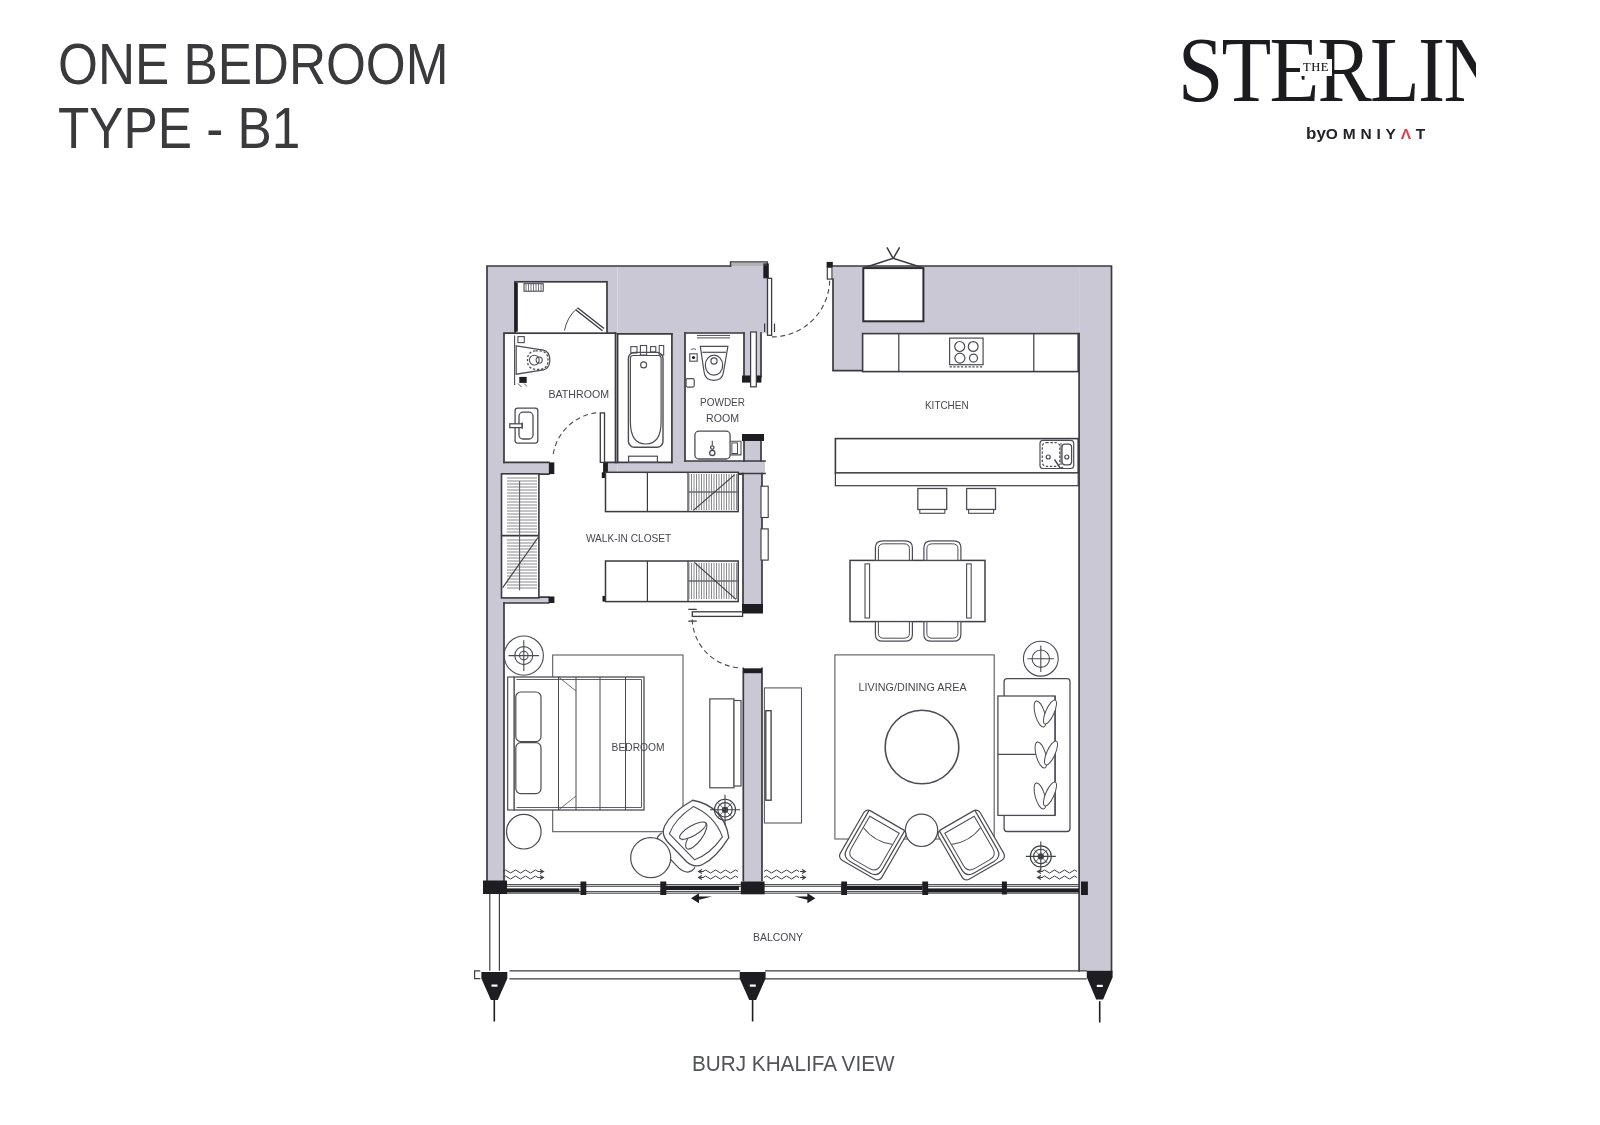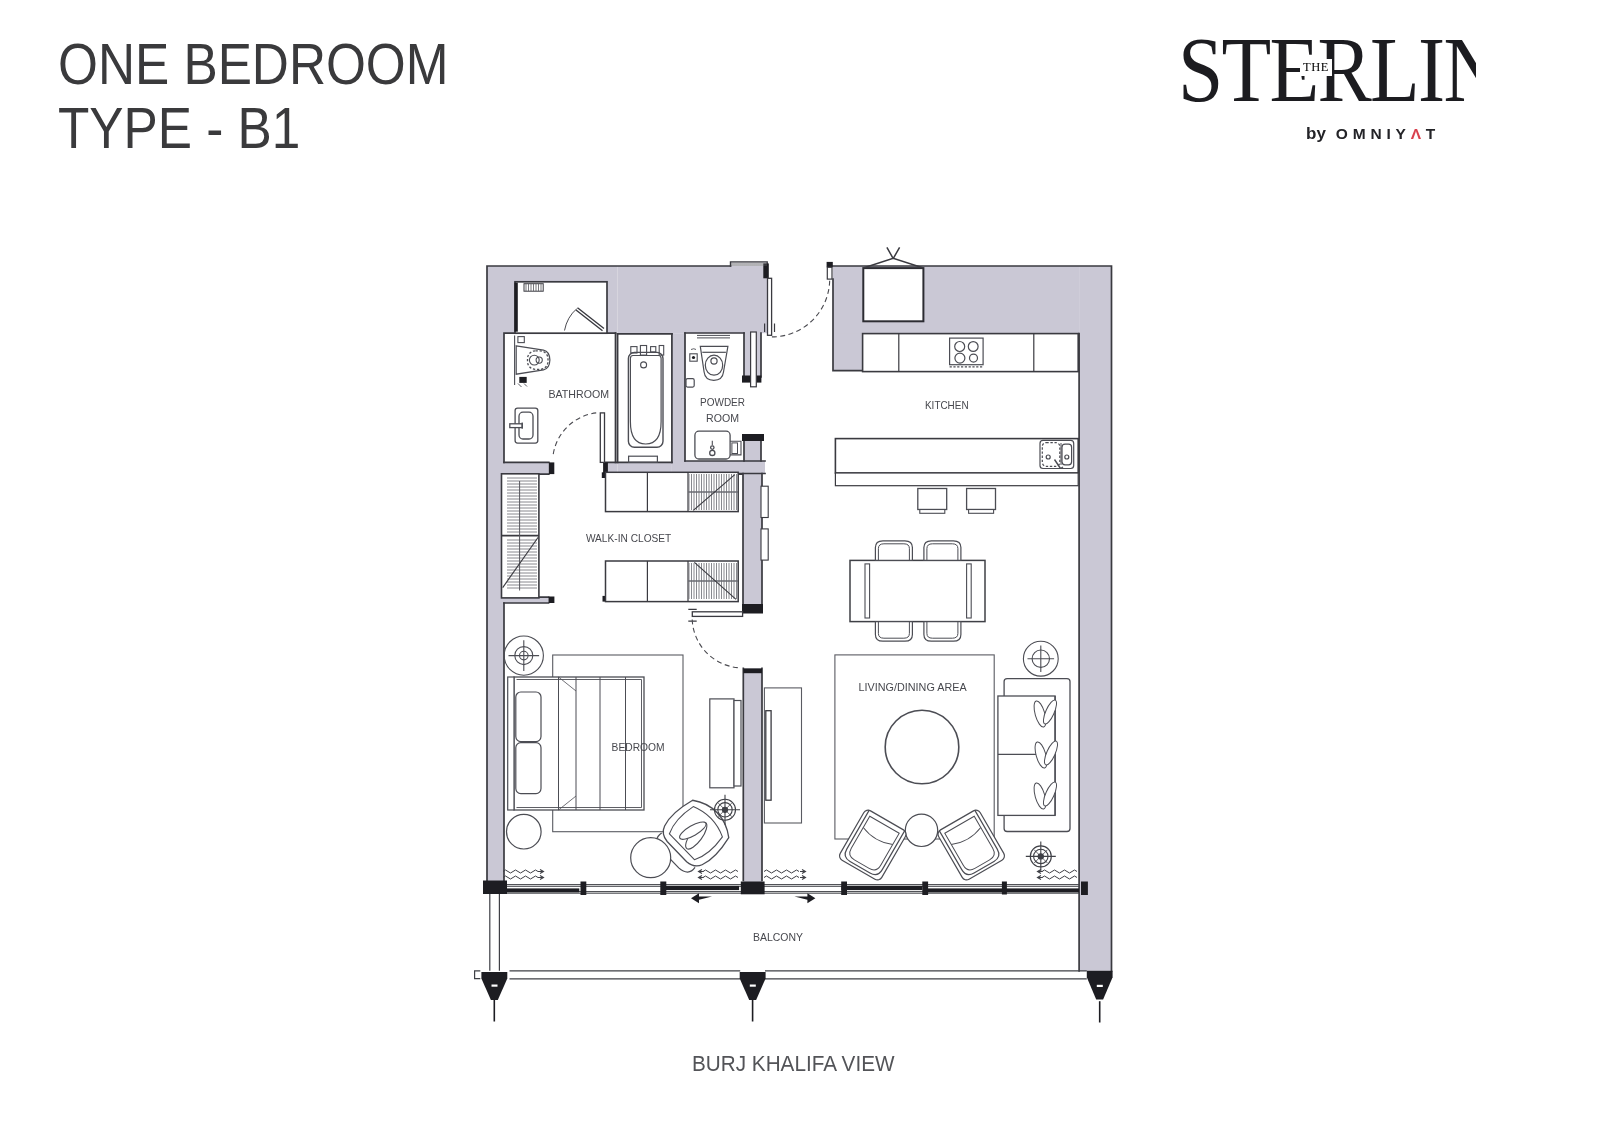--- a/index.html
+++ b/index.html
@@ -10,21 +10,21 @@
          white-space:nowrap;}
   #logo{position:absolute;left:1178px;top:22px;width:380px;}
   #sterling{position:relative;color:#1c1c20;font-family:"Liberation Serif", serif;
             font-size:94px;line-height:94px;letter-spacing:-2px;transform:scaleX(0.866);
             transform-origin:left top;white-space:nowrap;}
   #thebox{position:absolute;left:1300px;top:59px;width:32px;height:17px;background:#ffffff;
           color:#000000;font-family:"Liberation Serif", serif;font-size:12.5px;
           letter-spacing:0.5px;text-align:center;line-height:17px;}
   #byline{position:absolute;left:1306px;top:124px;color:#232327;font-size:17px;
           font-weight:700;white-space:nowrap;}
-  #byline .om{font-size:15.5px;letter-spacing:4.8px;margin-left:10px;font-weight:700;}
+  #byline .om{font-size:15.5px;letter-spacing:4.8px;font-weight:700;}
   #byline .red{color:#d9414e;}
   svg{position:absolute;left:0;top:0;}
   text.lbl{fill:#47484e;font-family:"Liberation Sans", sans-serif;font-size:11.5px;}
 </style>
 </head>
 <body>
 <div id="page">
 
   <div id="title">ONE BEDROOM<br>TYPE - B1</div>
 

